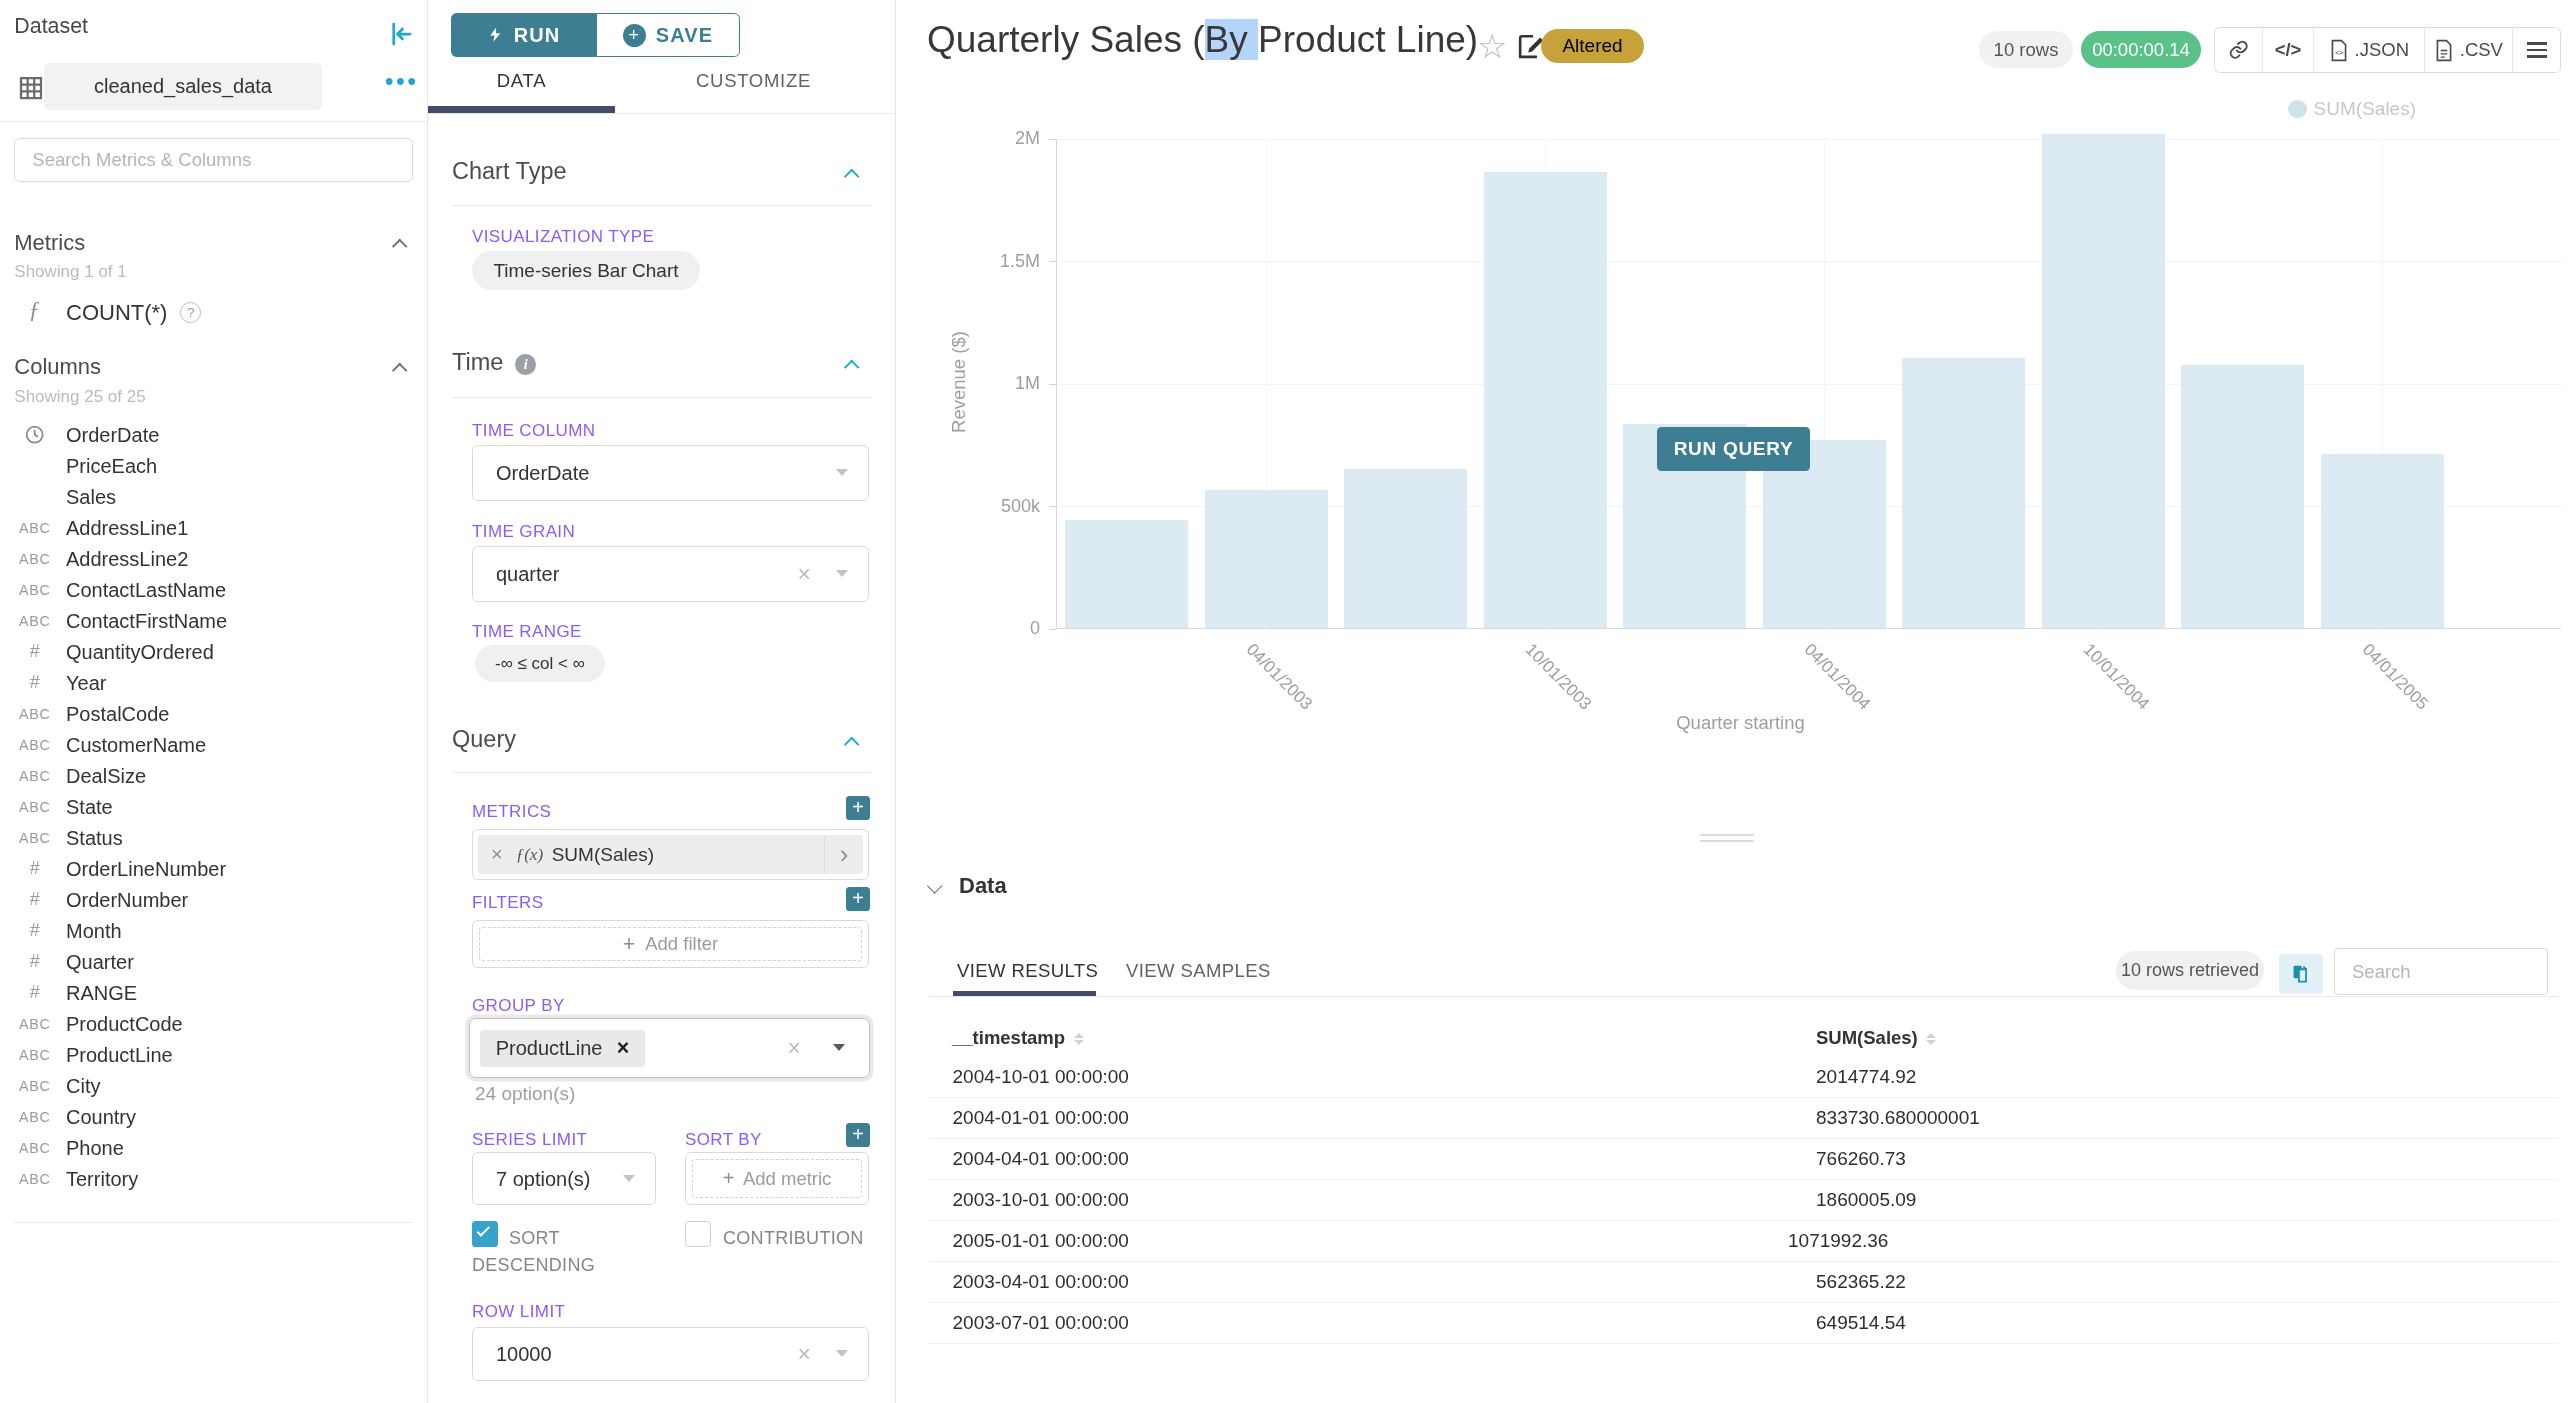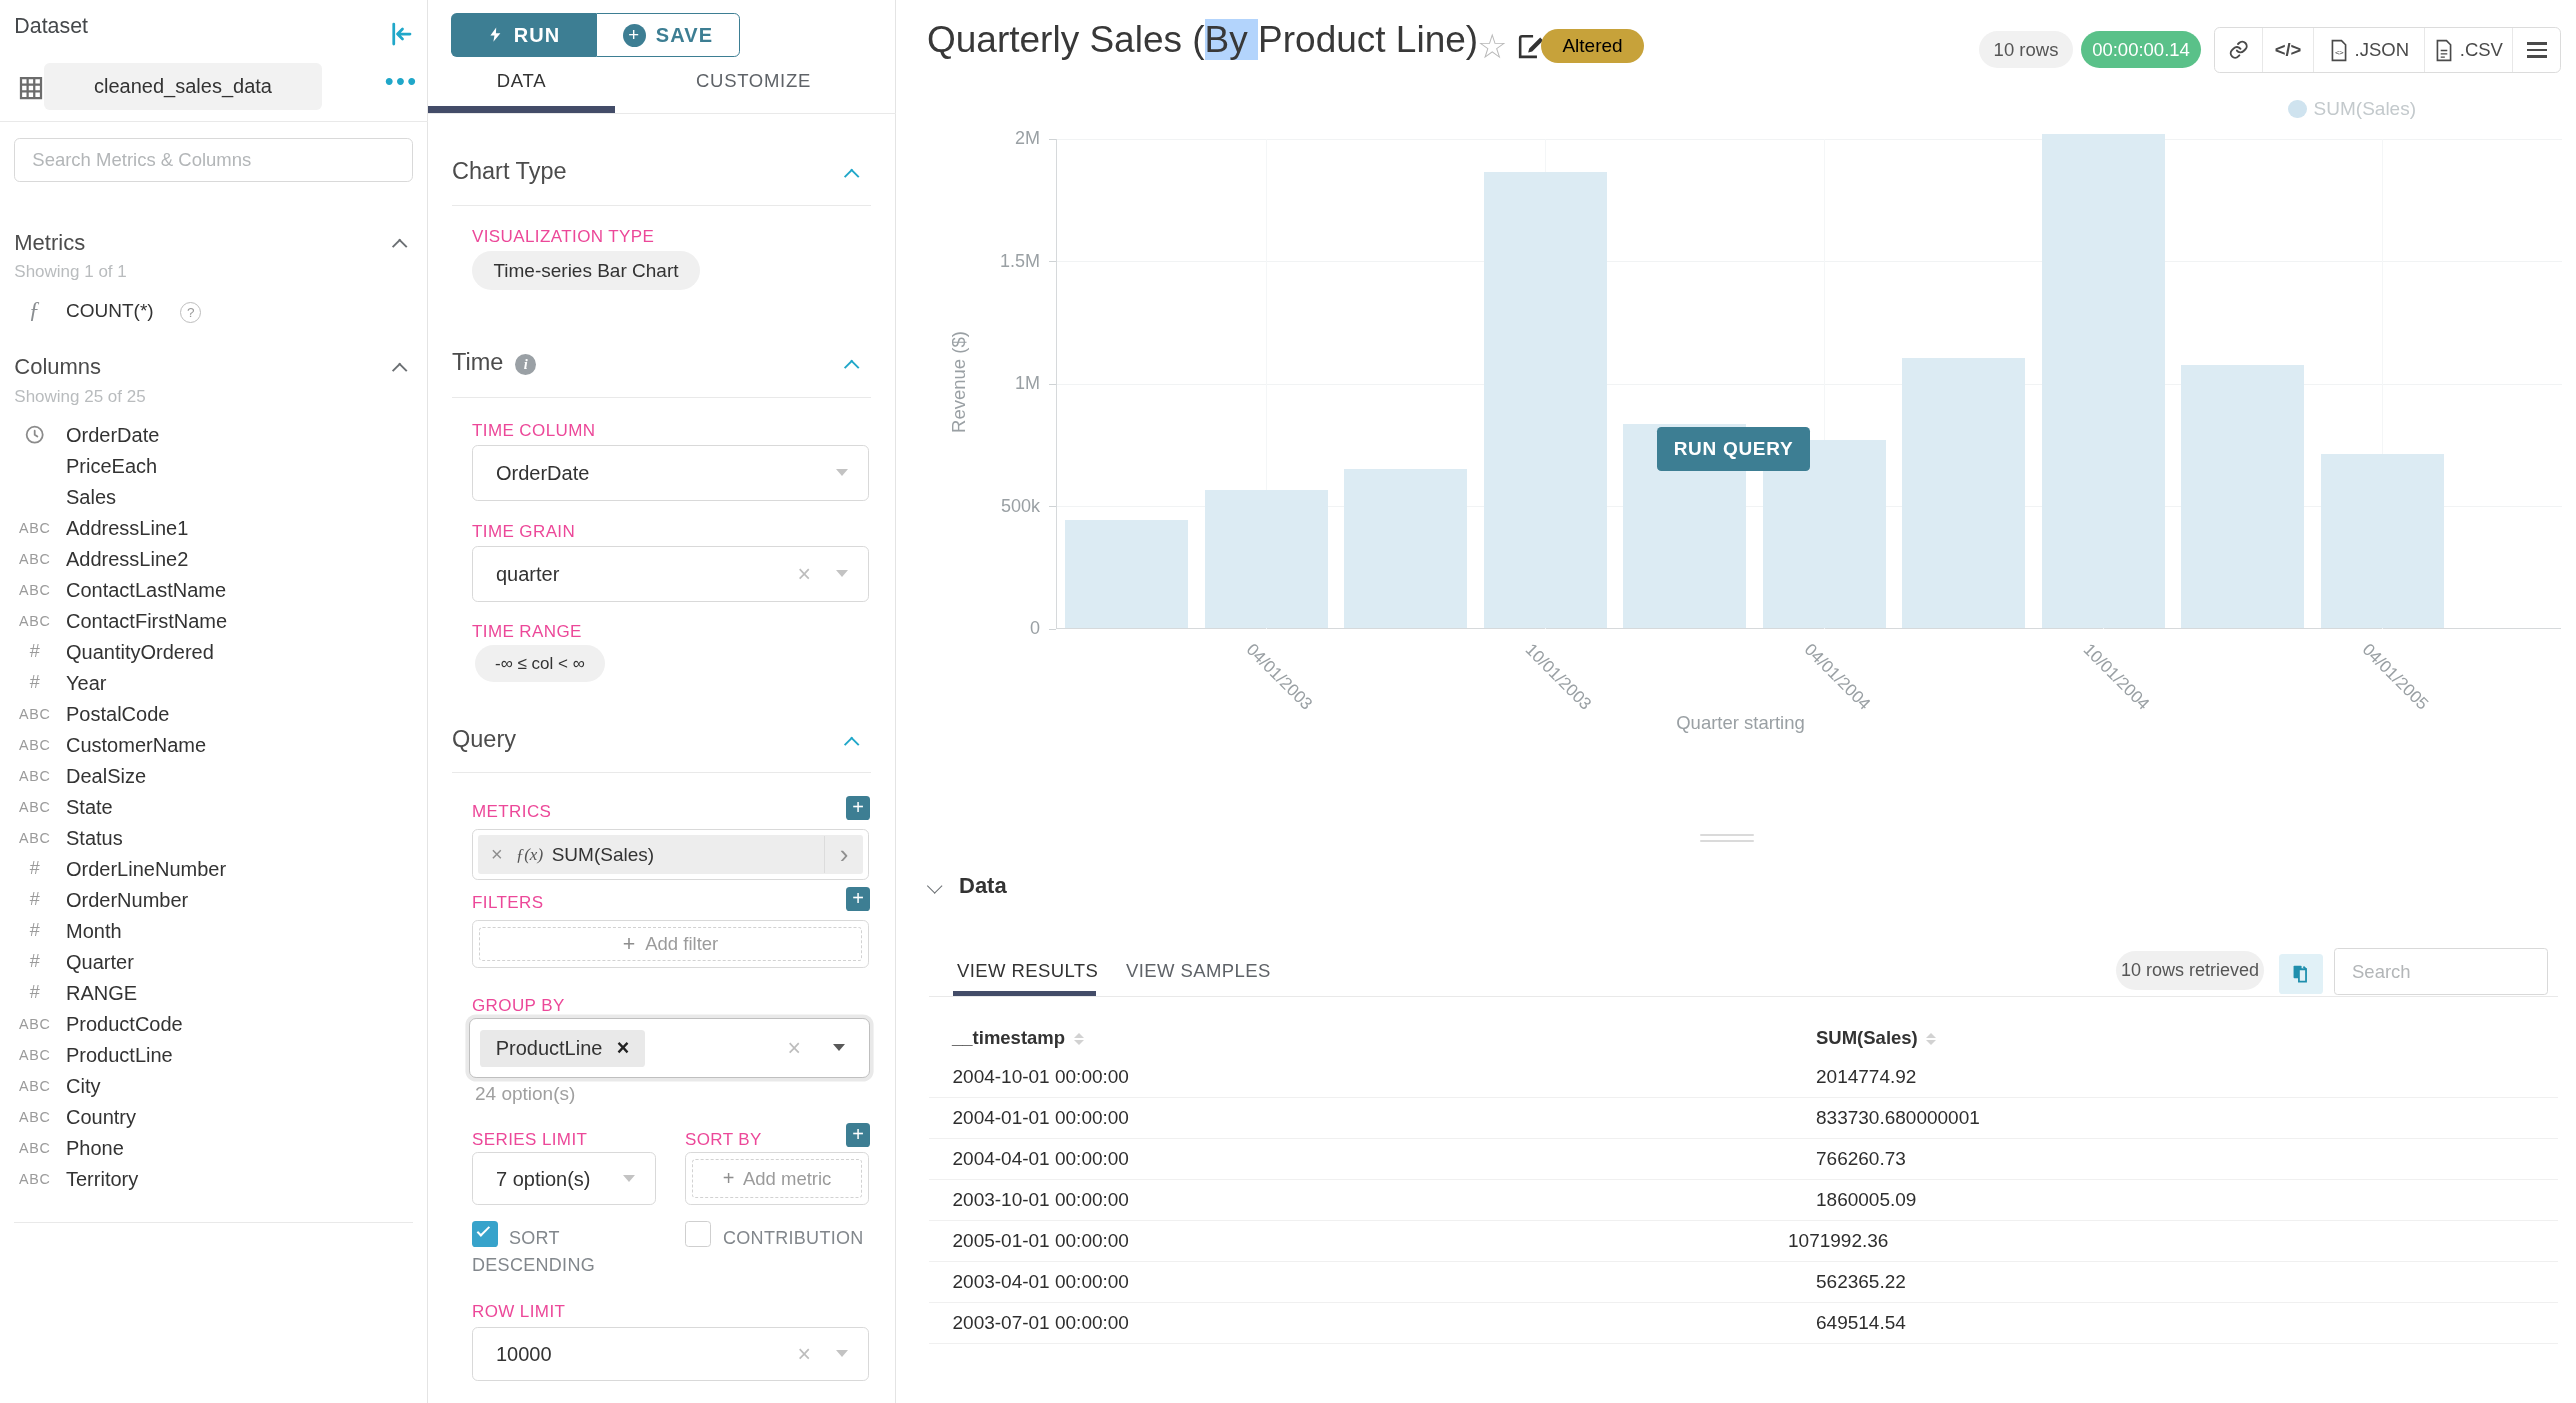--- a/index.html
+++ b/index.html
@@ -4,21 +4,21 @@
 <style>
   * { margin:0; padding:0; box-sizing:border-box; }
   html,body { width:2576px; height:1404px; background:#fff; font-family:"Liberation Sans","DejaVu Sans",sans-serif; overflow:hidden; color:#333; }
   .abs { position:absolute; }
   
   #dataset-panel { position:absolute; left:0; top:0; width:428px; height:1404px; background:#fff; border-right:0.7px solid #e4e4e4; }
   #control-panel { position:absolute; left:428px; top:0; width:468px; height:1404px; background:#fff; border-right:0.7px solid #e4e4e4; }
   #main { position:absolute; left:896px; top:0; width:1680px; height:1404px; background:#fff; }
   
   .divider { position:absolute; height:0.7px; background:#e9e9e9; }
-  .sec-label { position:absolute; font-size:17px; letter-spacing:0.4px; color:#ec4899; }
+  .sec-label { position:absolute; font-size:17px; letter-spacing:0.4px; color:#8b5cf6; }
   .sec-header { position:absolute; font-size:23.5px; color:#4c4c4c; font-weight:500; }
   .chev { position:absolute; width:11.4px; height:11.4px; border-left:2.1px solid #20a7c9; border-top:2.1px solid #20a7c9; transform:rotate(45deg); }
   .chev.gray { border-color:#6b6f73; }
   .chev.down { transform:rotate(225deg); }
   .select { position:absolute; background:#fff; border:0.7px solid #d9d9d9; border-radius:5.7px; }
   .select .val { position:absolute; left:23px; top:50%; transform:translateY(-50%); font-size:20px; color:#333; }
   .caret { position:absolute; right:20px; top:50%; margin-top:-3.6px; width:0; height:0; border-left:6.4px solid transparent; border-right:6.4px solid transparent; border-top:7.8px solid #c3c3c3; }
   .clear-x { position:absolute; right:57px; top:50%; transform:translateY(-50%); font-size:23px; color:#bdbdbd; }
   .pill { display:inline-flex; align-items:center; background:#f0f0f0; border-radius:712px; color:#333; }
   .plus-btn { position:absolute; width:24px; height:24px; background:#3d7e93; border-radius:3.6px; color:#fff; font-size:20px; line-height:23px; text-align:center; }
@@ -102,21 +102,21 @@
   <div class="ds-pill">cleaned_sales_data</div>
   <div class="dots">•••</div>
   <div class="divider" style="left:0;top:121px;width:428px;"></div>
   <div class="search-box" style="left:14.3px;top:138px;width:399px;height:44px;">
     <input type="text" placeholder="Search Metrics &amp; Columns" style="">
   </div>
   <div class="sec-header" style="left:14.3px;top:230px;font-size:22px;">Metrics</div>
   <span class="chev gray" style="left:394px;top:241px;"></span>
   <div class="showing" style="left:14.3px;top:262px;">Showing 1 of 1</div>
   <div class="abs" style="left:28.5px;top:297px;font-family:'Liberation Serif',serif;font-style:italic;font-size:23px;color:#8a8e91;">ƒ</div>
-  <div class="abs" style="left:66px;top:300px;font-size:19px;color:#333;">COUNT(*)</div>
+  <div class="abs" style="left:66px;top:300px;font-size:22px;color:#333;">COUNT(*)</div>
   <div class="abs" style="left:180px;top:302px;width:21.4px;height:21.4px;border:1.4px solid #bdbdbd;border-radius:50%;color:#9b9b9b;font-size:13.6px;text-align:center;line-height:19px;">?</div>
   <div class="sec-header" style="left:14.3px;top:354px;font-size:22px;">Columns</div>
   <span class="chev gray" style="left:394px;top:365px;"></span>
   <div class="showing" style="left:14.3px;top:387px;">Showing 25 of 25</div>
   <div class="abs" style="left:0;top:419px;width:428px;" id="columns-list">
       <div class="col-item">
         <span class="ic">
           <svg width="21.4" height="21.4" viewBox="0 0 24 24">
             <circle cx="12" cy="12" r="9" fill="none" stroke="#8b8b8b" stroke-width="2"></circle>
             <path d="M12 7.5V12l3 2" fill="none" stroke="#8b8b8b" stroke-width="2" stroke-linecap="round"></path>

